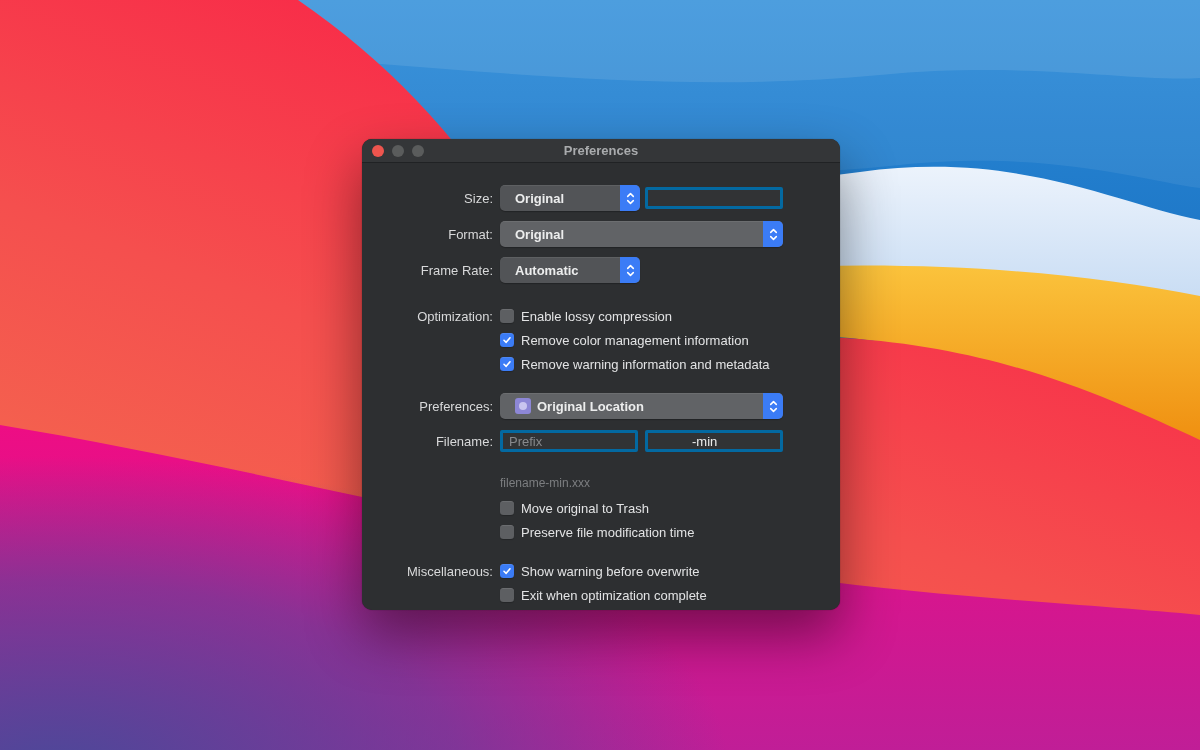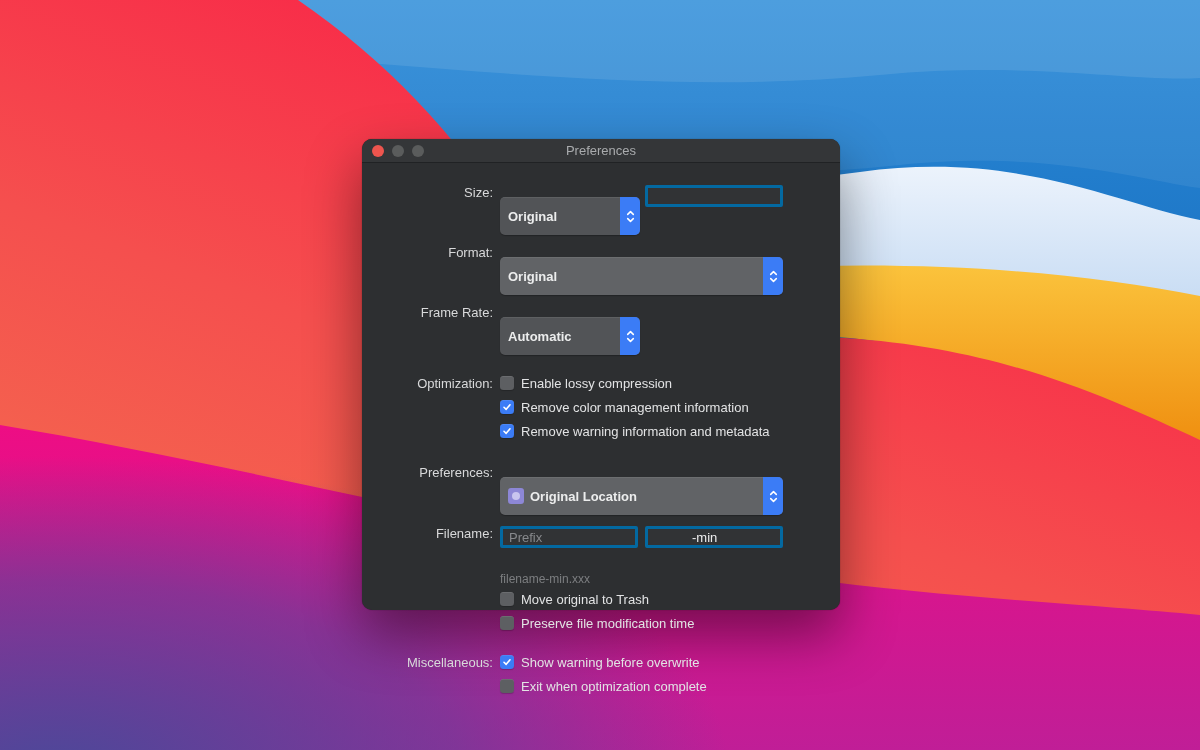--- a/index.html
+++ b/index.html
@@ -16,35 +16,34 @@
   }
   .titlebar {
     position:relative; height:24px; background:#343638;
     border-radius:10px 10px 0 0; border-bottom:1px solid #202224;
     display:flex; align-items:center; justify-content:center;
   }
   .traffic { position:absolute; left:10px; top:0; bottom:0; display:flex; align-items:center; gap:8px; }
   .light { width:12px; height:12px; border-radius:50%; }
   .light.close { background:#ee554e; }
   .light.gray  { background:#5a5c5c; }
-  .win-title { color:#a9abad; font-weight:400; font-size:13px; }
+  .win-title { color:#a9abad; font-weight:700; font-size:13px; }
 
   .content { padding-top:22px; }
-  .row { display:flex; }
+  .row { display:flex; align-items:center; }
   .row .label { width:131px; text-align:right; margin-right:7px; color:#d8d9da; flex:none; }
   .mb10 { margin-bottom:10px; } .mb21 { margin-bottom:21px; }
   .mb17 { margin-bottom:17px; } .mb11 { margin-bottom:11px; } .mb15 { margin-bottom:15px; }
 
   
   .popup {
-    position:relative; display:flex; align-items:center; height:38px;
-    background:#525457; border-radius:5px; padding:0 26px 0 8px;
+    position:relative; display:flex; align-items:center; height:26px;
+    background:#525457; border-radius:5px; padding:0 26px 0 15px;
     color:#eceded; font-weight:600; cursor:default;
     box-shadow:inset 0 0.5px 0 rgba(255,255,255,.14), 0 1px 1px rgba(0,0,0,.25);
-    margin-top:12px;
   }
   .popup.light { background:#616366; }
   .popup.w-sm { width:140px; } .popup.w-lg { width:283px; }
   .cap {
     position:absolute; right:0; top:0; bottom:0; width:20px; background:#3b7cf6;
     border-radius:0 5px 5px 0; display:flex; align-items:center; justify-content:center;
   }
   .dest-icon {
     width:16px; height:16px; border-radius:3px; background:#8d87d6; margin-right:6px; flex:none;
     display:flex; align-items:center; justify-content:center;

